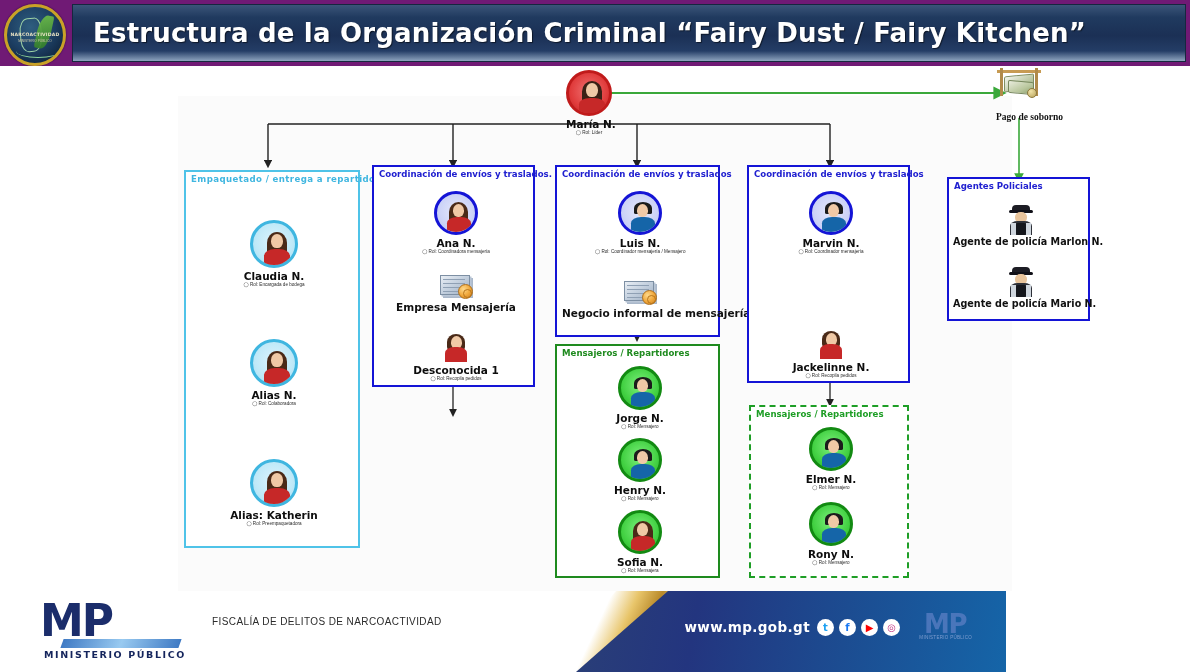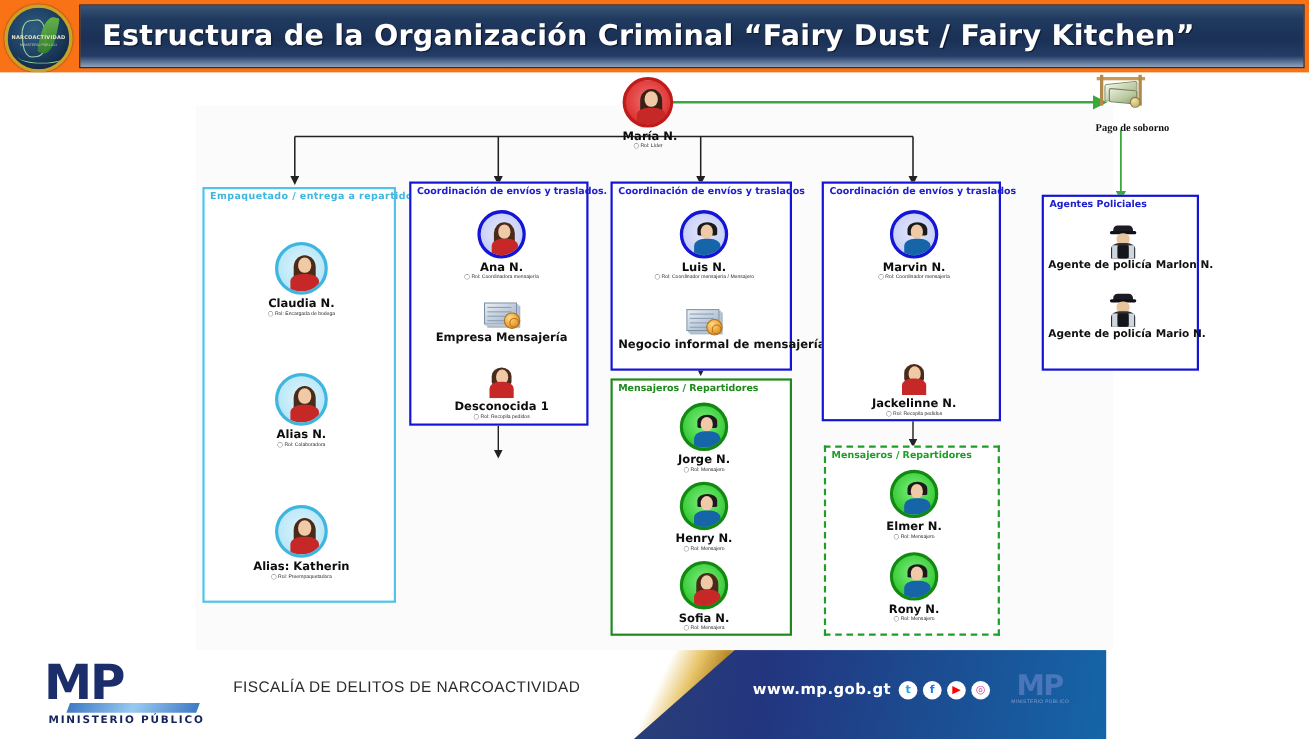--- a/index.html
+++ b/index.html
@@ -8,21 +8,21 @@
     width:1190px; height:672px;
     font-family:"Liberation Sans", sans-serif;
     background:#ffffff;
     overflow:hidden;
     position:relative;
   }
 
   
   #header-bar{
     position:absolute; left:0; top:0; width:1190px; height:66px;
-    background:#f97316;
+    background:#701a75;
   }
   #header-band{
     position:absolute; left:72px; top:4px; width:1114px; height:58px;
     background:linear-gradient(180deg,#3b5579 0%,#203a5f 22%,#1b3055 55%,#243d66 82%,#8ea4bf 100%);
     border:1px solid #16273f;
     display:flex; align-items:center;
   }
   #header-title{
     color:#ffffff; font-size:26px; font-weight:bold; letter-spacing:.2px;
     margin-left:20px; white-space:nowrap;
@@ -231,21 +231,21 @@
     background:linear-gradient(90deg,#2f6fbf,#8fc5ef,#2f6fbf);
     transform:skewX(-20deg); opacity:.92;
   }
   #mp-logo .mp-sub{
     position:absolute; left:0px; top:50px; width:150px; text-align:center;
     font-size:9.5px; font-weight:bold; letter-spacing:1.6px; color:#14245c;
     font-family:"DejaVu Sans", sans-serif;
   }
   #footer-dept{
     position:absolute; left:212px; top:25px;
-    font-size:14px; color:#2b2b2b; letter-spacing:.4px;
+    font-size:10px; color:#2b2b2b; letter-spacing:.4px;
     font-family:"Liberation Sans", sans-serif;
   }
   #footer-url{
     position:absolute; right:196px; top:28px;
     font-size:13.5px; font-weight:bold; color:#ffffff; letter-spacing:.4px;
     font-family:"DejaVu Sans", sans-serif;
   }
   .social{
     position:absolute; top:28px; width:17px; height:17px; border-radius:50%;
     display:flex; align-items:center; justify-content:center;
@@ -545,21 +545,21 @@
         <div class="av-head" style="left:16px;top:10px;width:11px;height:13px;background:#f0c9a6;"></div>
         <div class="av-body" style="left:10px;bottom:0;width:24px;height:15px;background:#1565a8;"></div>
       </div>
       <div class="p-name">Rony N.</div>
       <div class="p-role">
         <span class="bullet">◯</span> <span>Rol: Mensajero</span>
       </div>
     </div>
   </div>
 
-  <div class="group blue-box" style="left:947px; top:111px; width:143px; height:160px;">
+  <div class="group blue-box" style="left:947px; top:111px; width:143px; height:144px;">
     <div class="group-title">Agentes Policiales</div>
 
     <div class="cop" style="left:4px; top:26px; width:135px;">
       <div class="cop-icon">
         <div class="cap"></div>
           <div class="brim"></div>
           <div class="face"></div>
         <div class="torso"></div>
           <div class="shirt"></div>
           <div class="shirt2"></div>

